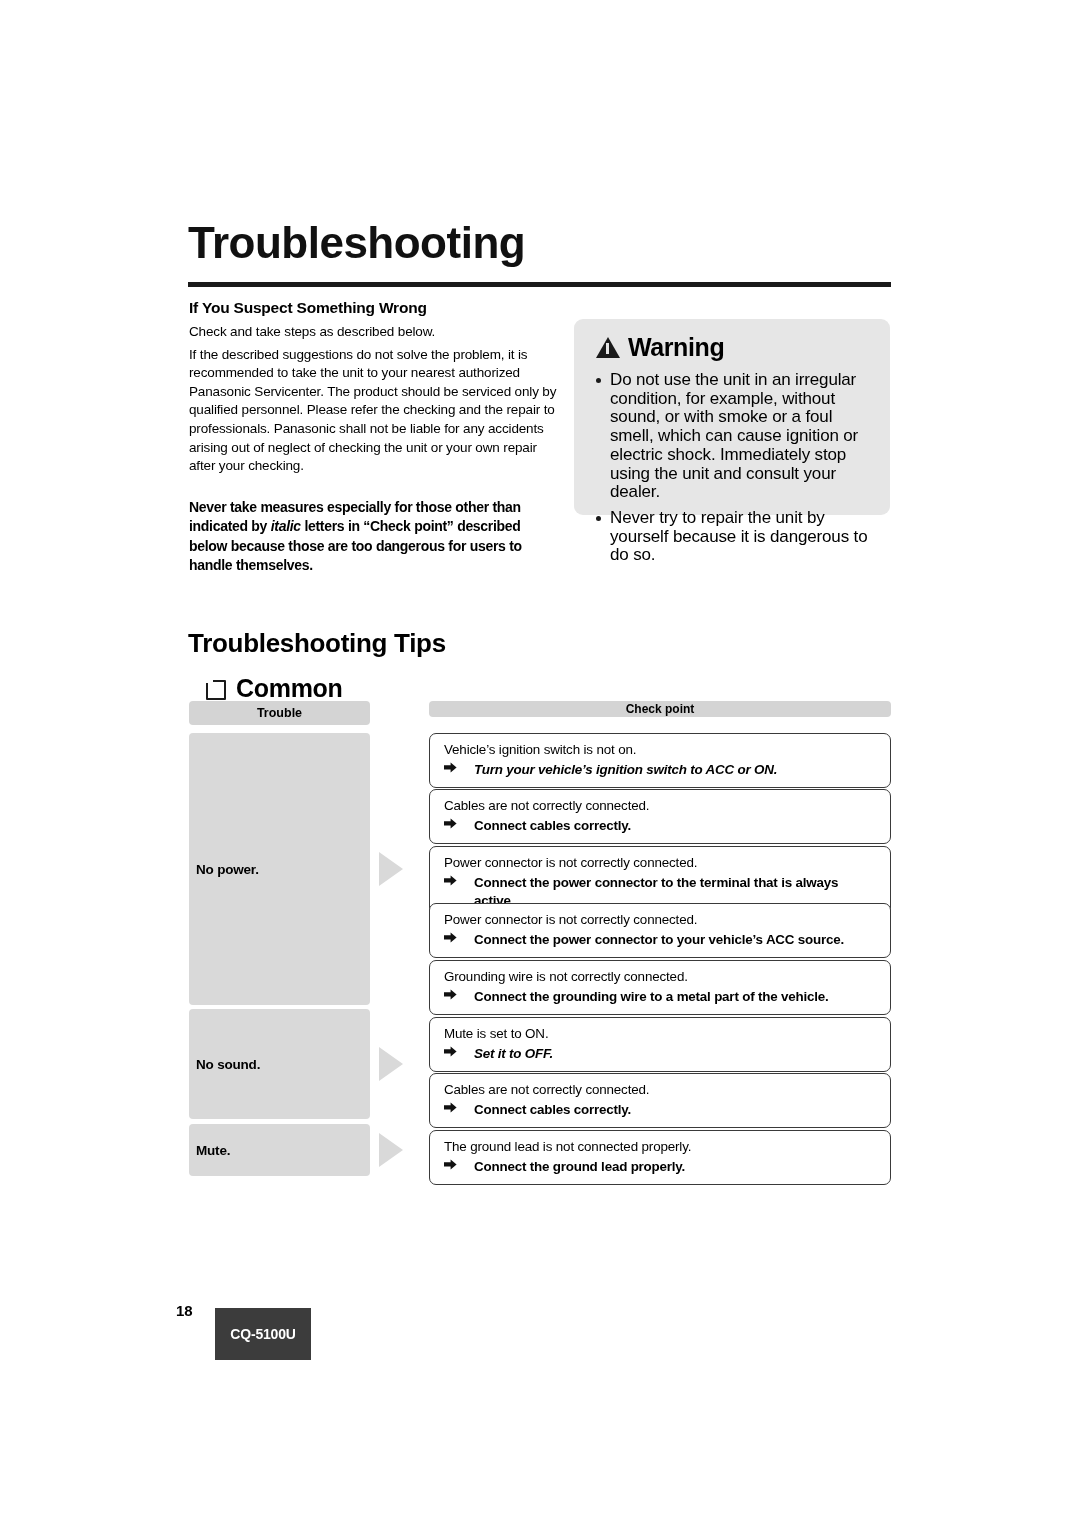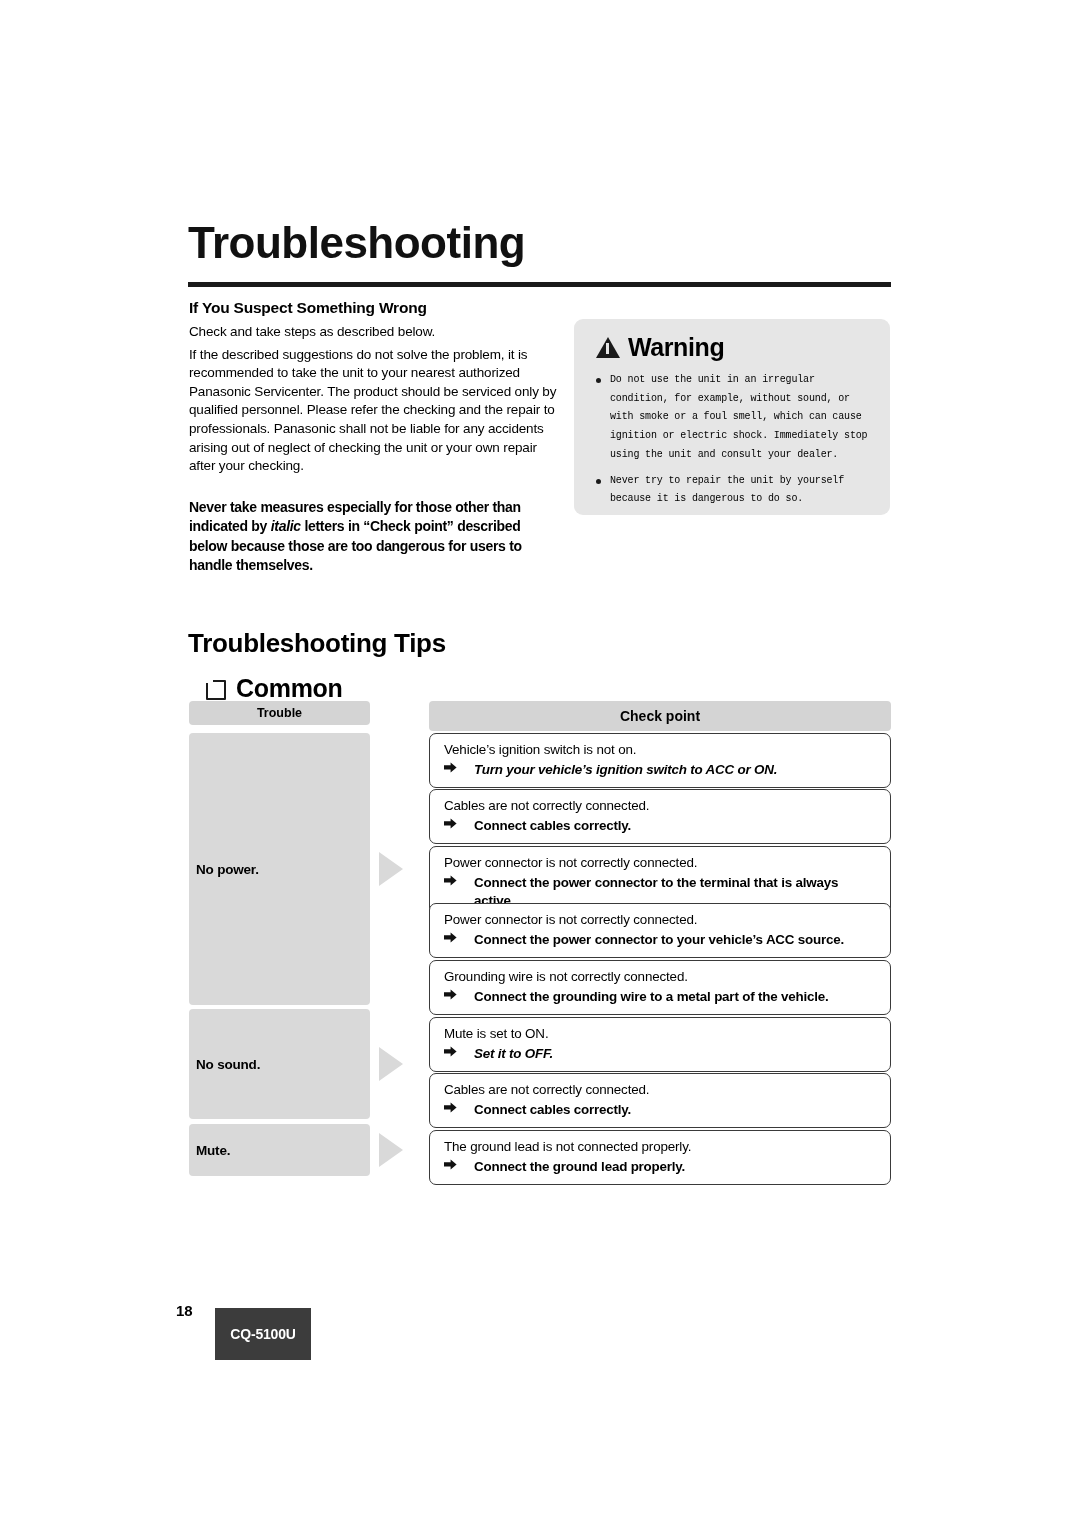--- a/index.html
+++ b/index.html
@@ -117,25 +117,24 @@
   .warning-list {
     position: absolute;
     left: 22px;
     top: 52px;
     width: 278px;
   }
   .warn-item {
     display: block;
     position: relative;
     padding-left: 14px;
-    font-size: 10px;
+    font-size: 17px;
     line-height: 18.7px;
     letter-spacing: -0.15px;
     margin-bottom: 7px;
-    font-family: Liberation Mono, monospace;
   }
   .warn-item:before {
     content: "";
     position: absolute;
     left: 0;
     top: 7px;
     width: 5px;
     height: 5px;
     border-radius: 50%;
     background: #1a1a1a;
@@ -201,25 +200,25 @@
     font-weight: bold;
     display: flex;
     align-items: center;
     justify-content: center;
   }
   .hdr-check {
     position: absolute;
     left: 240px;
     top: 0;
     width: 462px;
-    height: 30px;
+    height: 16px;
     background: #d4d4d4;
     border-radius: 4px;
     color: #000;
-    font-size: 14px;
+    font-size: 12px;
     font-weight: bold;
     display: flex;
     align-items: center;
     justify-content: center;
   }
 
   .trouble-cell {
     position: absolute;
     left: 0;
     width: 181px;

